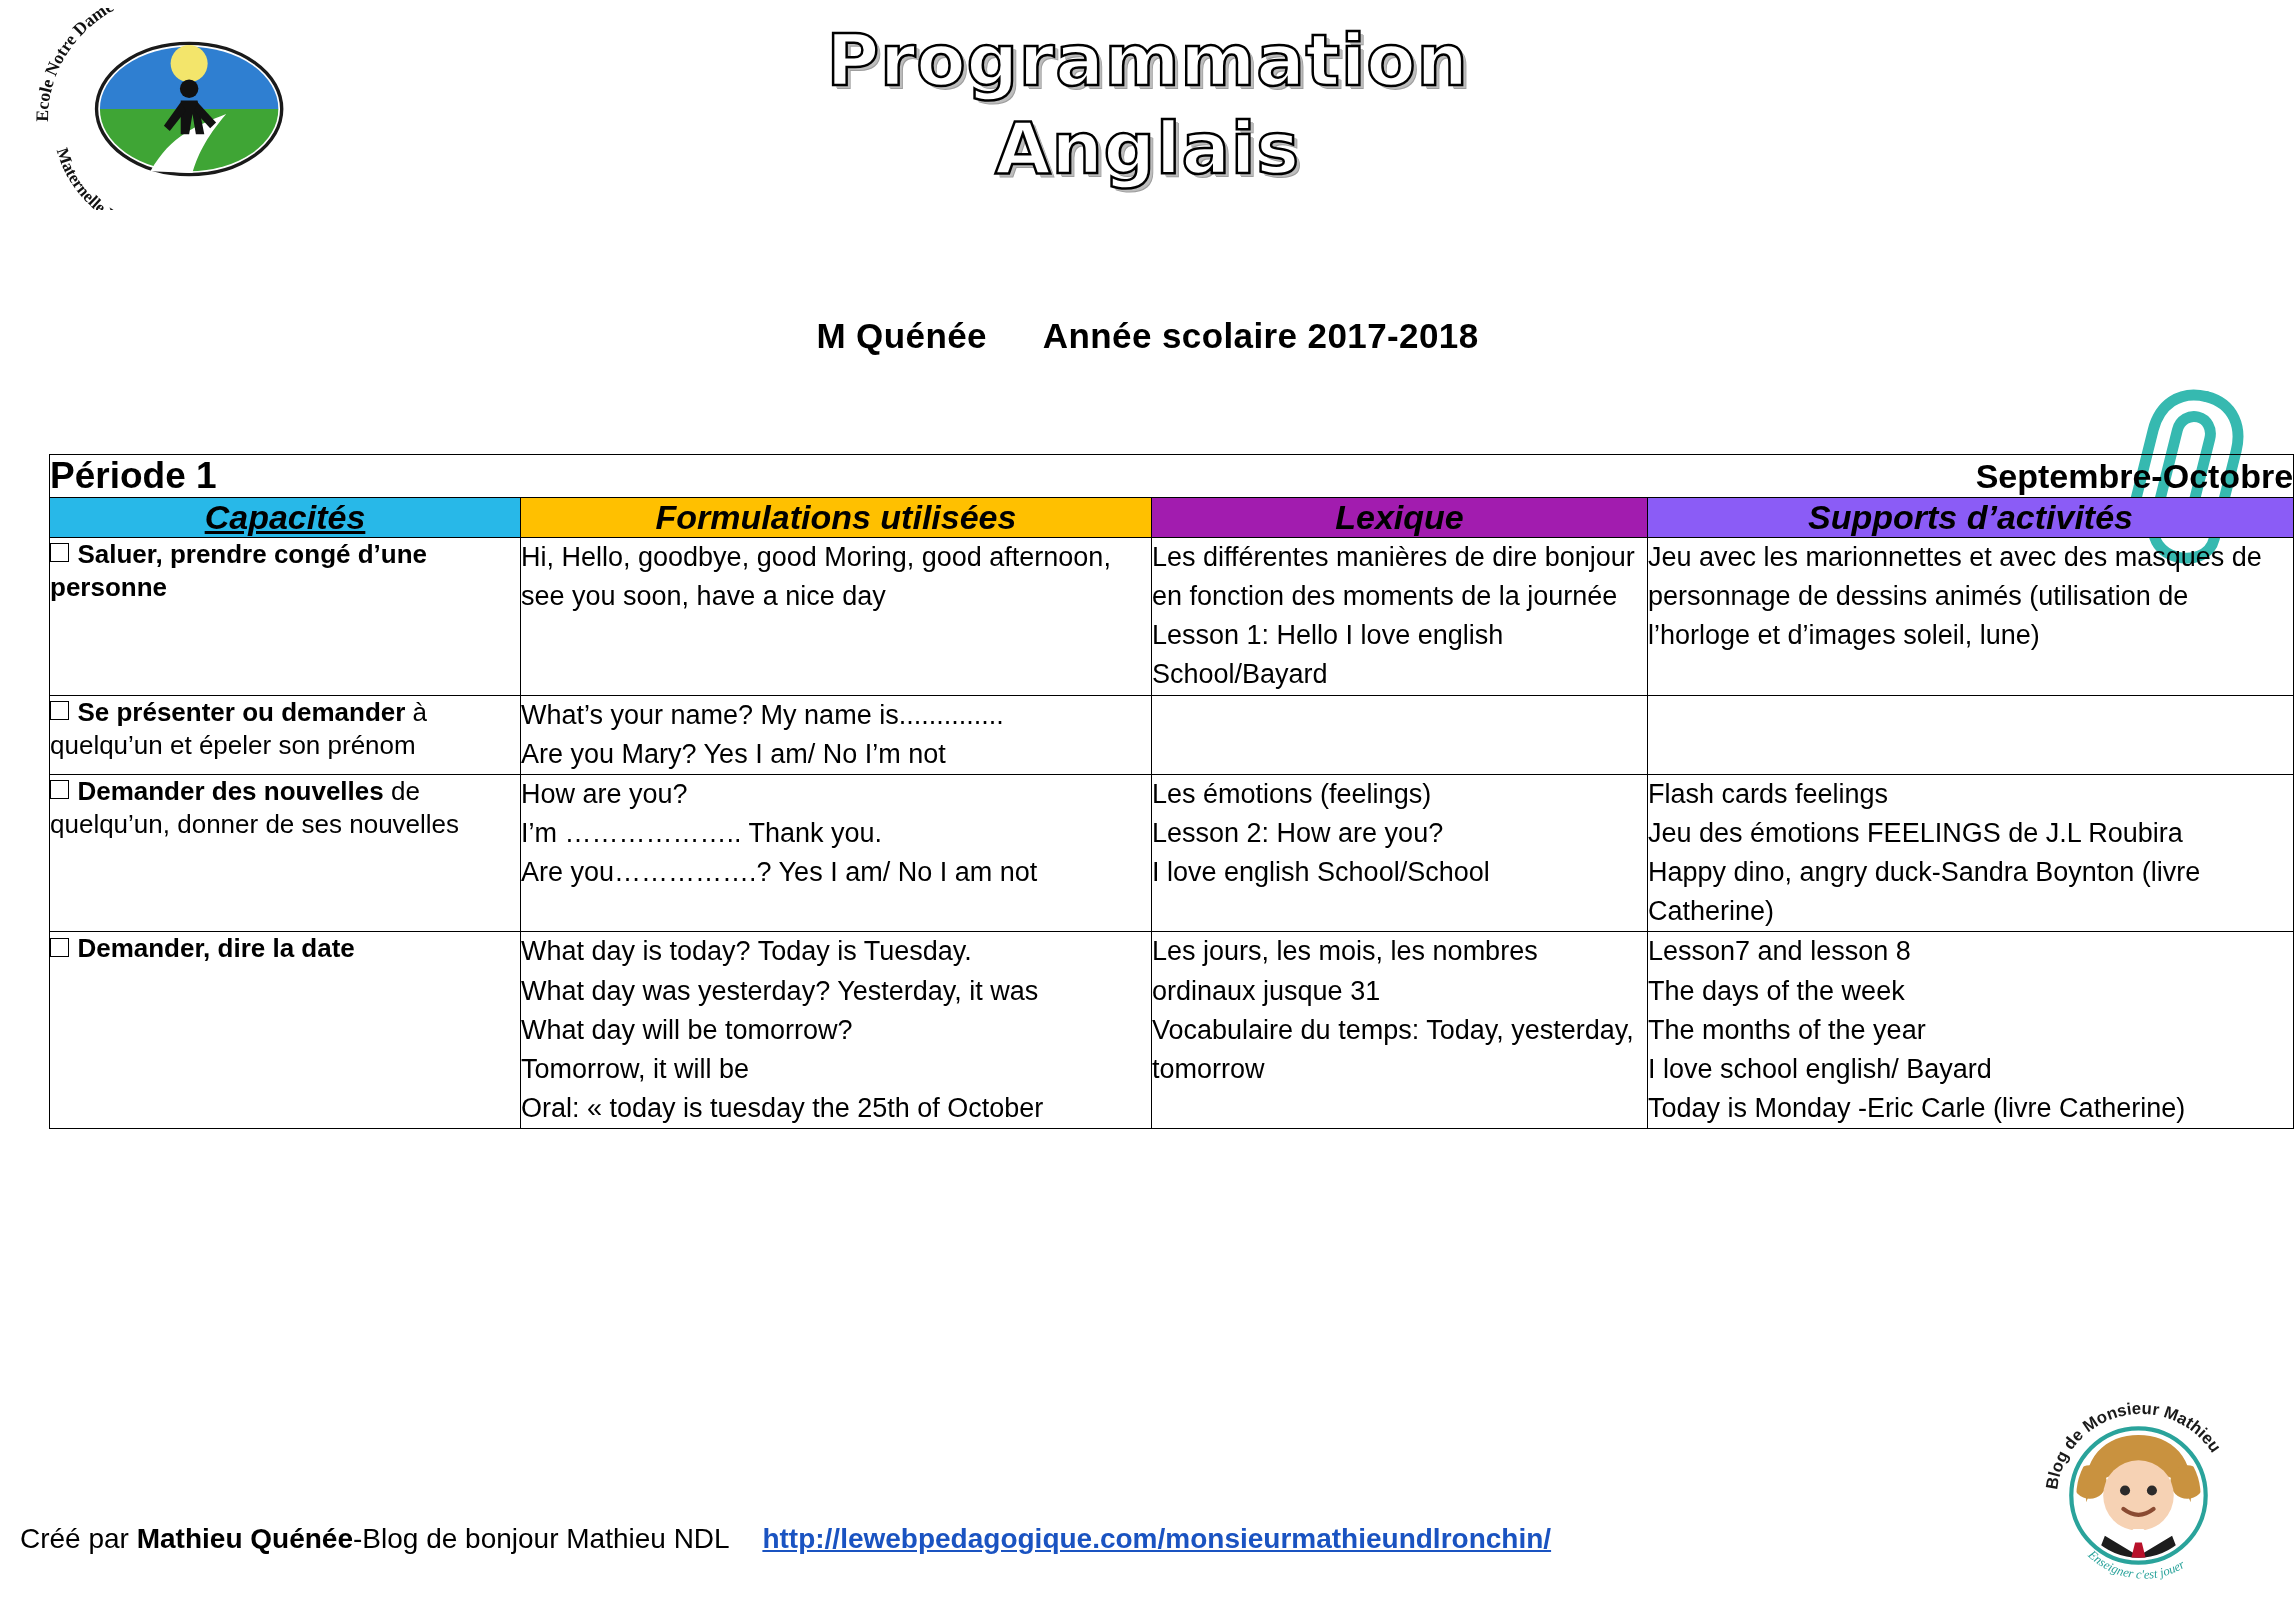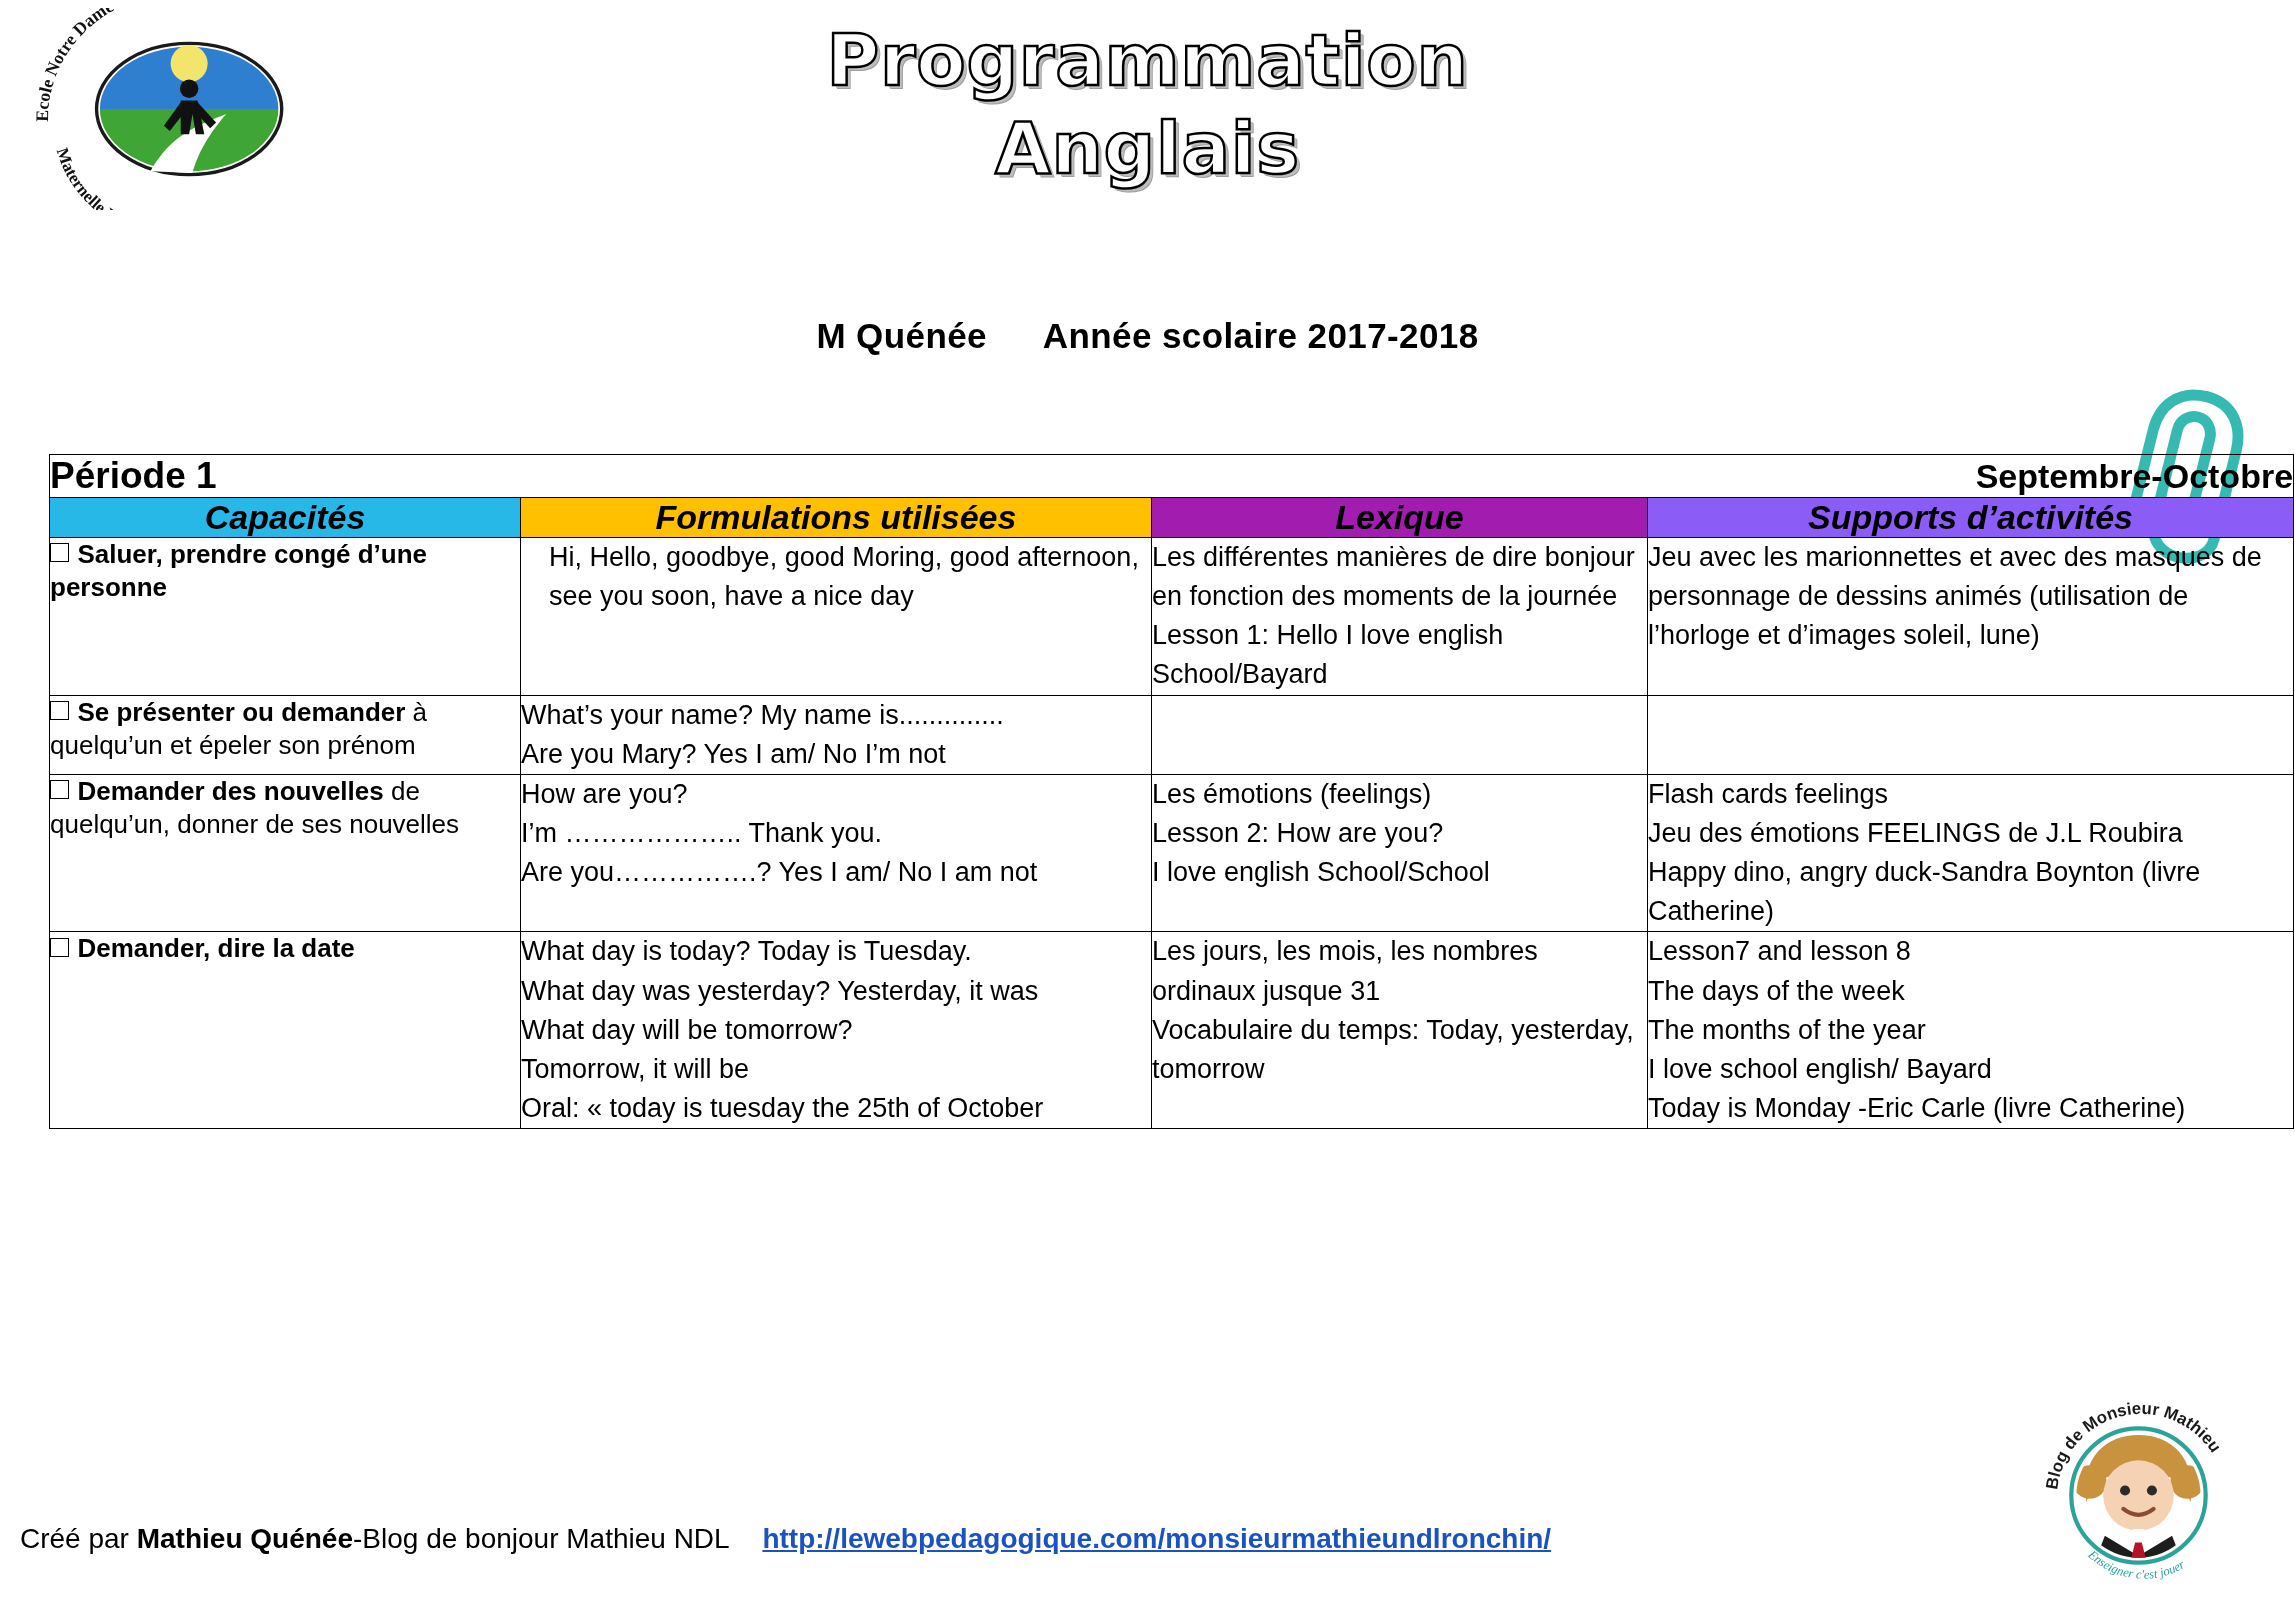--- a/index.html
+++ b/index.html
@@ -236,31 +236,31 @@
       <tbody>
         <tr>
           <td class="period-cell" colspan="4">
             <div class="period-row-inner">
               <span>Période 1</span>
               <span class="period-right">Septembre-Octobre</span>
             </div>
           </td>
         </tr>
         <tr>
-          <th class="hdr hdr-capacites" style="background: rgb(40, 184, 232);">Capacités</th>
+          <th class="hdr hdr-capacites" style="background: rgb(40, 184, 232); text-decoration: underline;">Capacités</th>
           <th class="hdr hdr-formulations" style="background: rgb(255, 192, 0);">Formulations utilisées</th>
           <th class="hdr hdr-lexique" style="background: #a21caf;">Lexique</th>
           <th class="hdr hdr-supports" style="background: #8b5cf6;">Supports d’activités</th>
         </tr>
 
         <tr>
           <td class="cap-cell">
             <span class="checkbox"></span><span class="bold">Saluer, prendre congé d’une personne</span><span></span>
           </td>
-          <td class="txt-cell" style="white-space: pre-line; padding-left: 28px;">Hi, Hello, goodbye, good Moring, good afternoon, see you soon, have a nice day</td>
+          <td class="txt-cell" style="white-space: pre-line;">Hi, Hello, goodbye, good Moring, good afternoon, see you soon, have a nice day</td>
           <td class="txt-cell" style="white-space: pre-line;">Les différentes manières de dire bonjour en fonction des moments de la journée
 Lesson 1: Hello I love english School/Bayard</td>
           <td class="txt-cell" style="white-space: pre-line;">Jeu avec les marionnettes et avec des masques de personnage de dessins animés (utilisation de l’horloge et d’images soleil, lune)</td>
         </tr>
 
         <tr>
           <td class="cap-cell">
             <span class="checkbox"></span><span class="bold">Se présenter ou demander</span><span> à quelqu’un et épeler son prénom</span>
           </td>
           <td class="txt-cell" style="white-space: pre-line;">What’s your name? My name is..............

